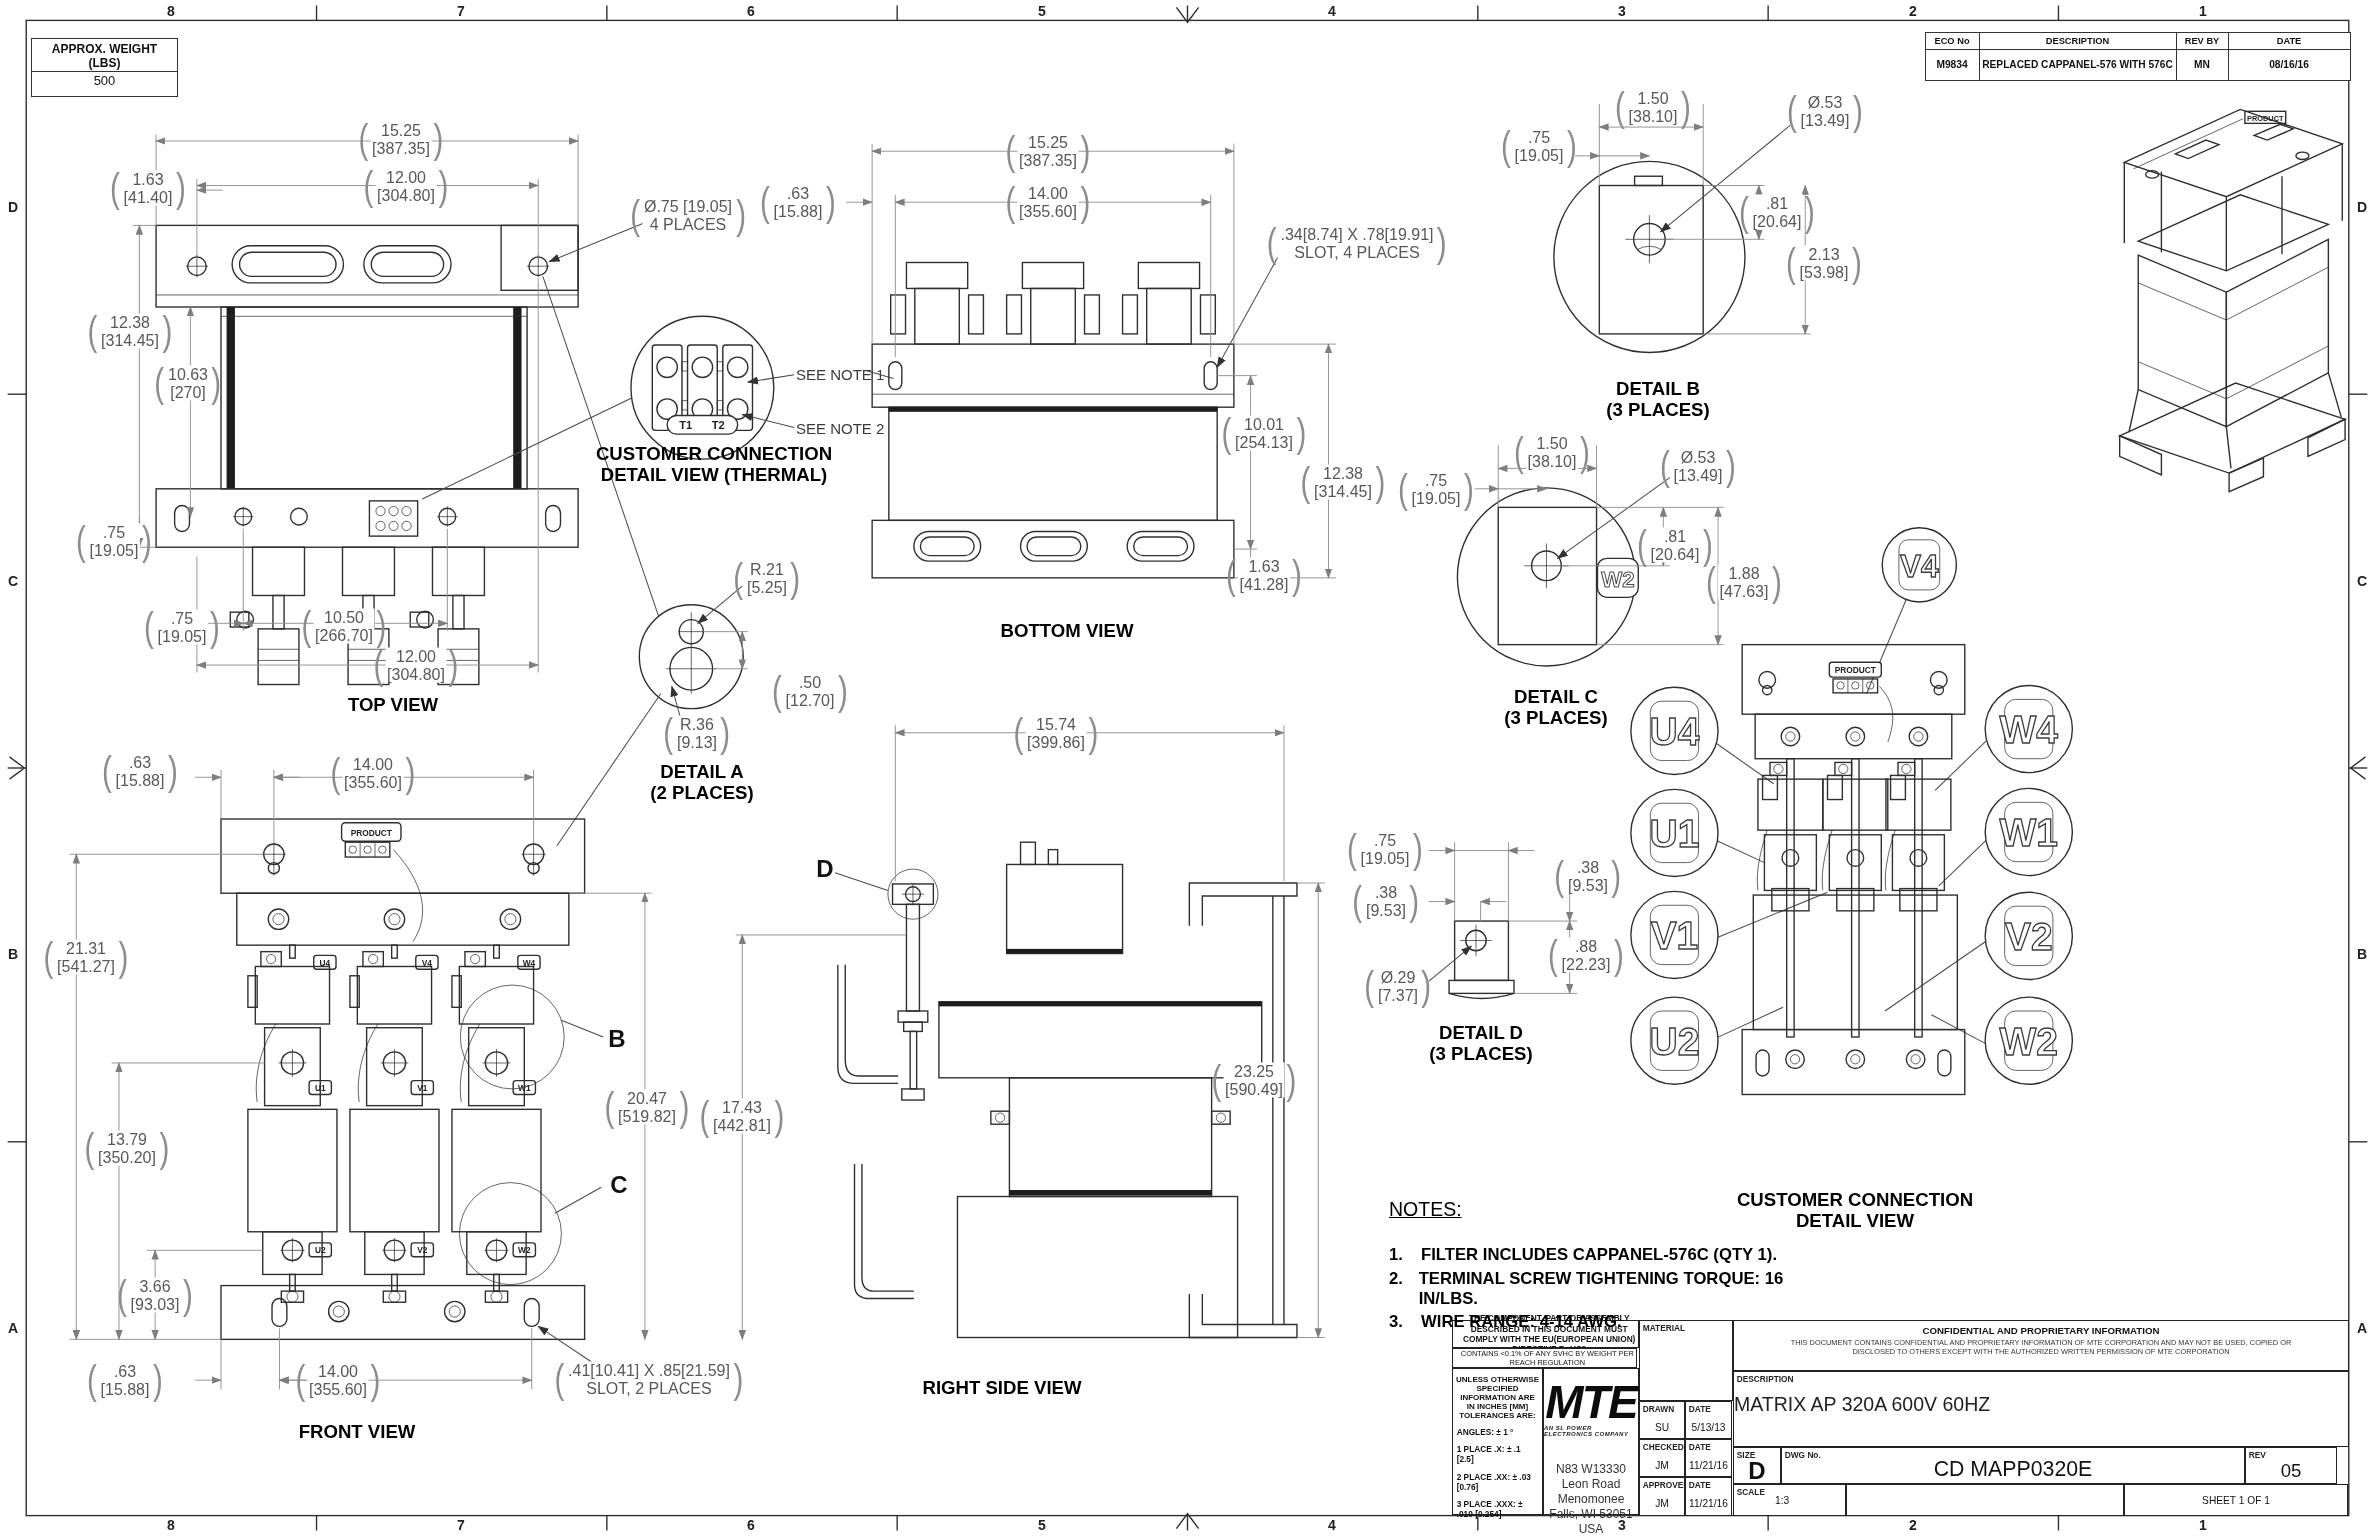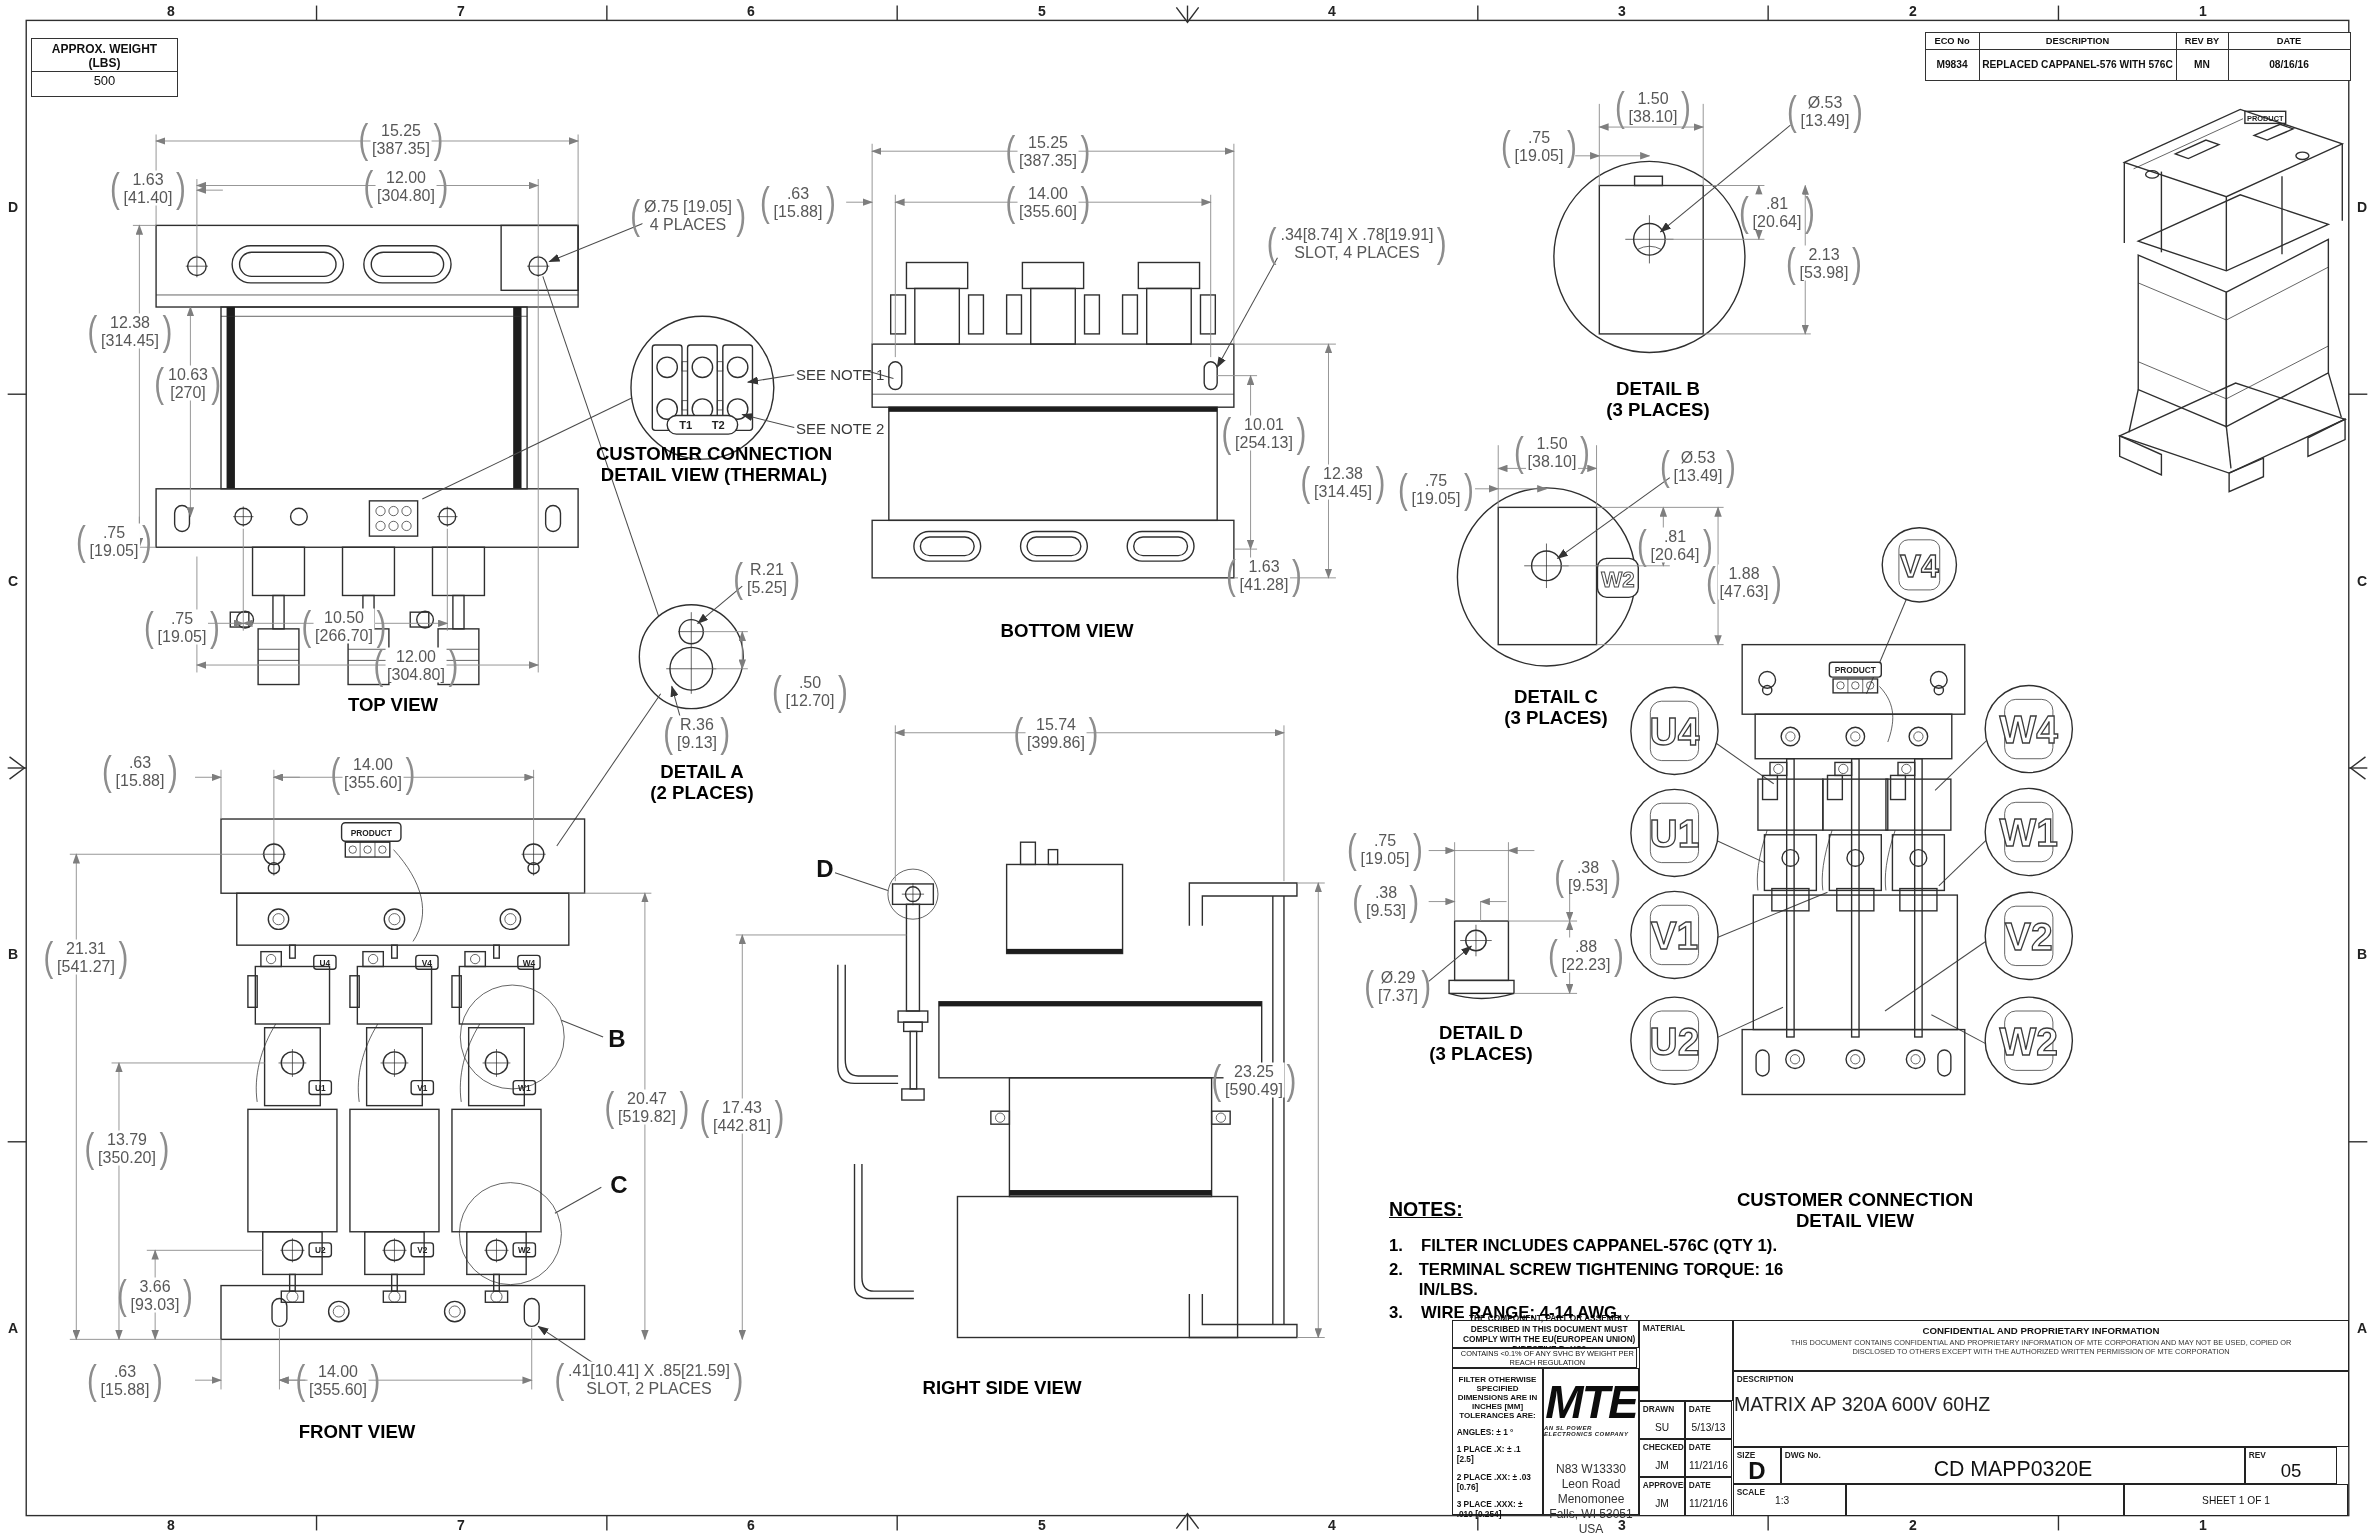--- a/index.html
+++ b/index.html
@@ -28,21 +28,21 @@
   .note-label{position:absolute;font-size:15px;color:#3a3a3a;z-index:5;white-space:nowrap;transform:translate(0,-50%)}
   .callout{position:absolute;font-size:24px;font-weight:bold;color:#111;z-index:5;transform:translate(-50%,-50%)}
   .box{position:absolute;border:1.5px solid #333;box-sizing:border-box;background:#fff;z-index:4}
   .weight-title{font-size:12px;font-weight:bold;text-align:center;line-height:1.2;padding-top:2.8px;border-bottom:1.5px solid #333;color:#111}
   .weight-val{font-size:13px;text-align:center;padding-top:1.9px;color:#111}
   .eco{position:absolute;display:grid;grid-template-columns:54px 197px 52px 122px;z-index:4;background:#fff}
   .eco div{border:0.9px solid #333;margin:-0.5px;display:flex;align-items:center;justify-content:center;text-align:center;color:#111}
   .eco .h{font-size:9.3px;font-weight:bold;height:16px}
   .eco .c{font-size:10.2px;font-weight:bold;height:30px;line-height:1.1;padding:0 1.9px}
   .notes{position:absolute;z-index:5;color:#000}
-  .notes .ttl{font-size:19.5px;font-weight:bold;text-decoration:underline;margin-bottom:15px}
+  .notes .ttl{font-size:19.5px;font-weight:normal;text-decoration:underline;margin-bottom:24px}
   .notes .it{font-size:16.7px;font-weight:bold;margin-bottom:3.7px;display:flex}
   .notes .num{width:32px}
   
   .tb{position:absolute;border:1.5px solid #222;box-sizing:border-box;background:#fff;z-index:4;color:#111}
   .tb .lbl{position:absolute;left:2.8px;top:1.9px;font-size:8.3px;font-weight:bold;color:#222}
   .cen{display:flex;align-items:center;justify-content:center;text-align:center;width:100%;height:100%}
   .mte{font-weight:900;font-size:46px;letter-spacing:-1.9px;color:#0c0c0c;line-height:.9;font-style:italic}
   .mte-sub{font-size:6px;font-weight:bold;font-style:italic;letter-spacing:0.5px;color:#222;margin-top:1.9px}
   .addr{font-size:12px;color:#333;line-height:1.25;margin-top:25px;text-align:center}
 </style>
@@ -1133,21 +1133,21 @@
       </div>
 </div>
 
 <div class="tb" style="left:1452px;top:1320px;width:187px;height:28px">
   <div class="cen" style="font-size:8.3px;font-weight:bold;line-height:1.25;padding:0 3.7px">THE COMPONENT, PART OR ASSEMBLY DESCRIBED IN THIS DOCUMENT MUST COMPLY WITH THE EU(EUROPEAN UNION) DIRECTIVE RoHS2</div>
 </div>
 <div class="tb" style="left:1452px;top:1348px;width:185px;height:20.4px">
   <div class="cen" style="font-size:7.4px;padding:0 2.8px">CONTAINS &lt;0.1% OF ANY SVHC BY WEIGHT PER REACH REGULATION</div>
 </div>
 <div class="tb" style="left:1452px;top:1368px;width:91px;height:147px">
-  <div style="font-size:8px;font-weight:bold;text-align:center;padding:5.6px 2.8px 0">FILTER OTHERWISE SPECIFIED DIMENSIONS ARE IN INCHES [MM] TOLERANCES ARE:</div>
+  <div style="font-size:8px;font-weight:bold;text-align:center;padding:5.6px 2.8px 0">UNLESS OTHERWISE SPECIFIED INFORMATION ARE IN INCHES [MM] TOLERANCES ARE:</div>
   <div style="font-size:8.3px;font-weight:bold;padding:7.4px 3.7px 0">ANGLES: ± 1 °</div>
   <div style="font-size:8.3px;font-weight:bold;padding:7.4px 3.7px 0">1 PLACE .X: ± .1 [2.5]</div>
   <div style="font-size:8.3px;font-weight:bold;padding:7.4px 3.7px 0">2 PLACE .XX: ± .03 [0.76]</div>
   <div style="font-size:8.3px;font-weight:bold;padding:7.4px 3.7px 0">3 PLACE .XXX: ± .010 [0.254]</div>
 </div>
 <div class="tb" style="left:1543px;top:1368px;width:96px;height:147px">
   <div style="display:flex;flex-direction:column;align-items:center;padding-top:13px">
     <div class="mte">MTE</div>
     <div class="mte-sub">AN SL POWER ELECTRONICS COMPANY</div>
     <div class="addr">

